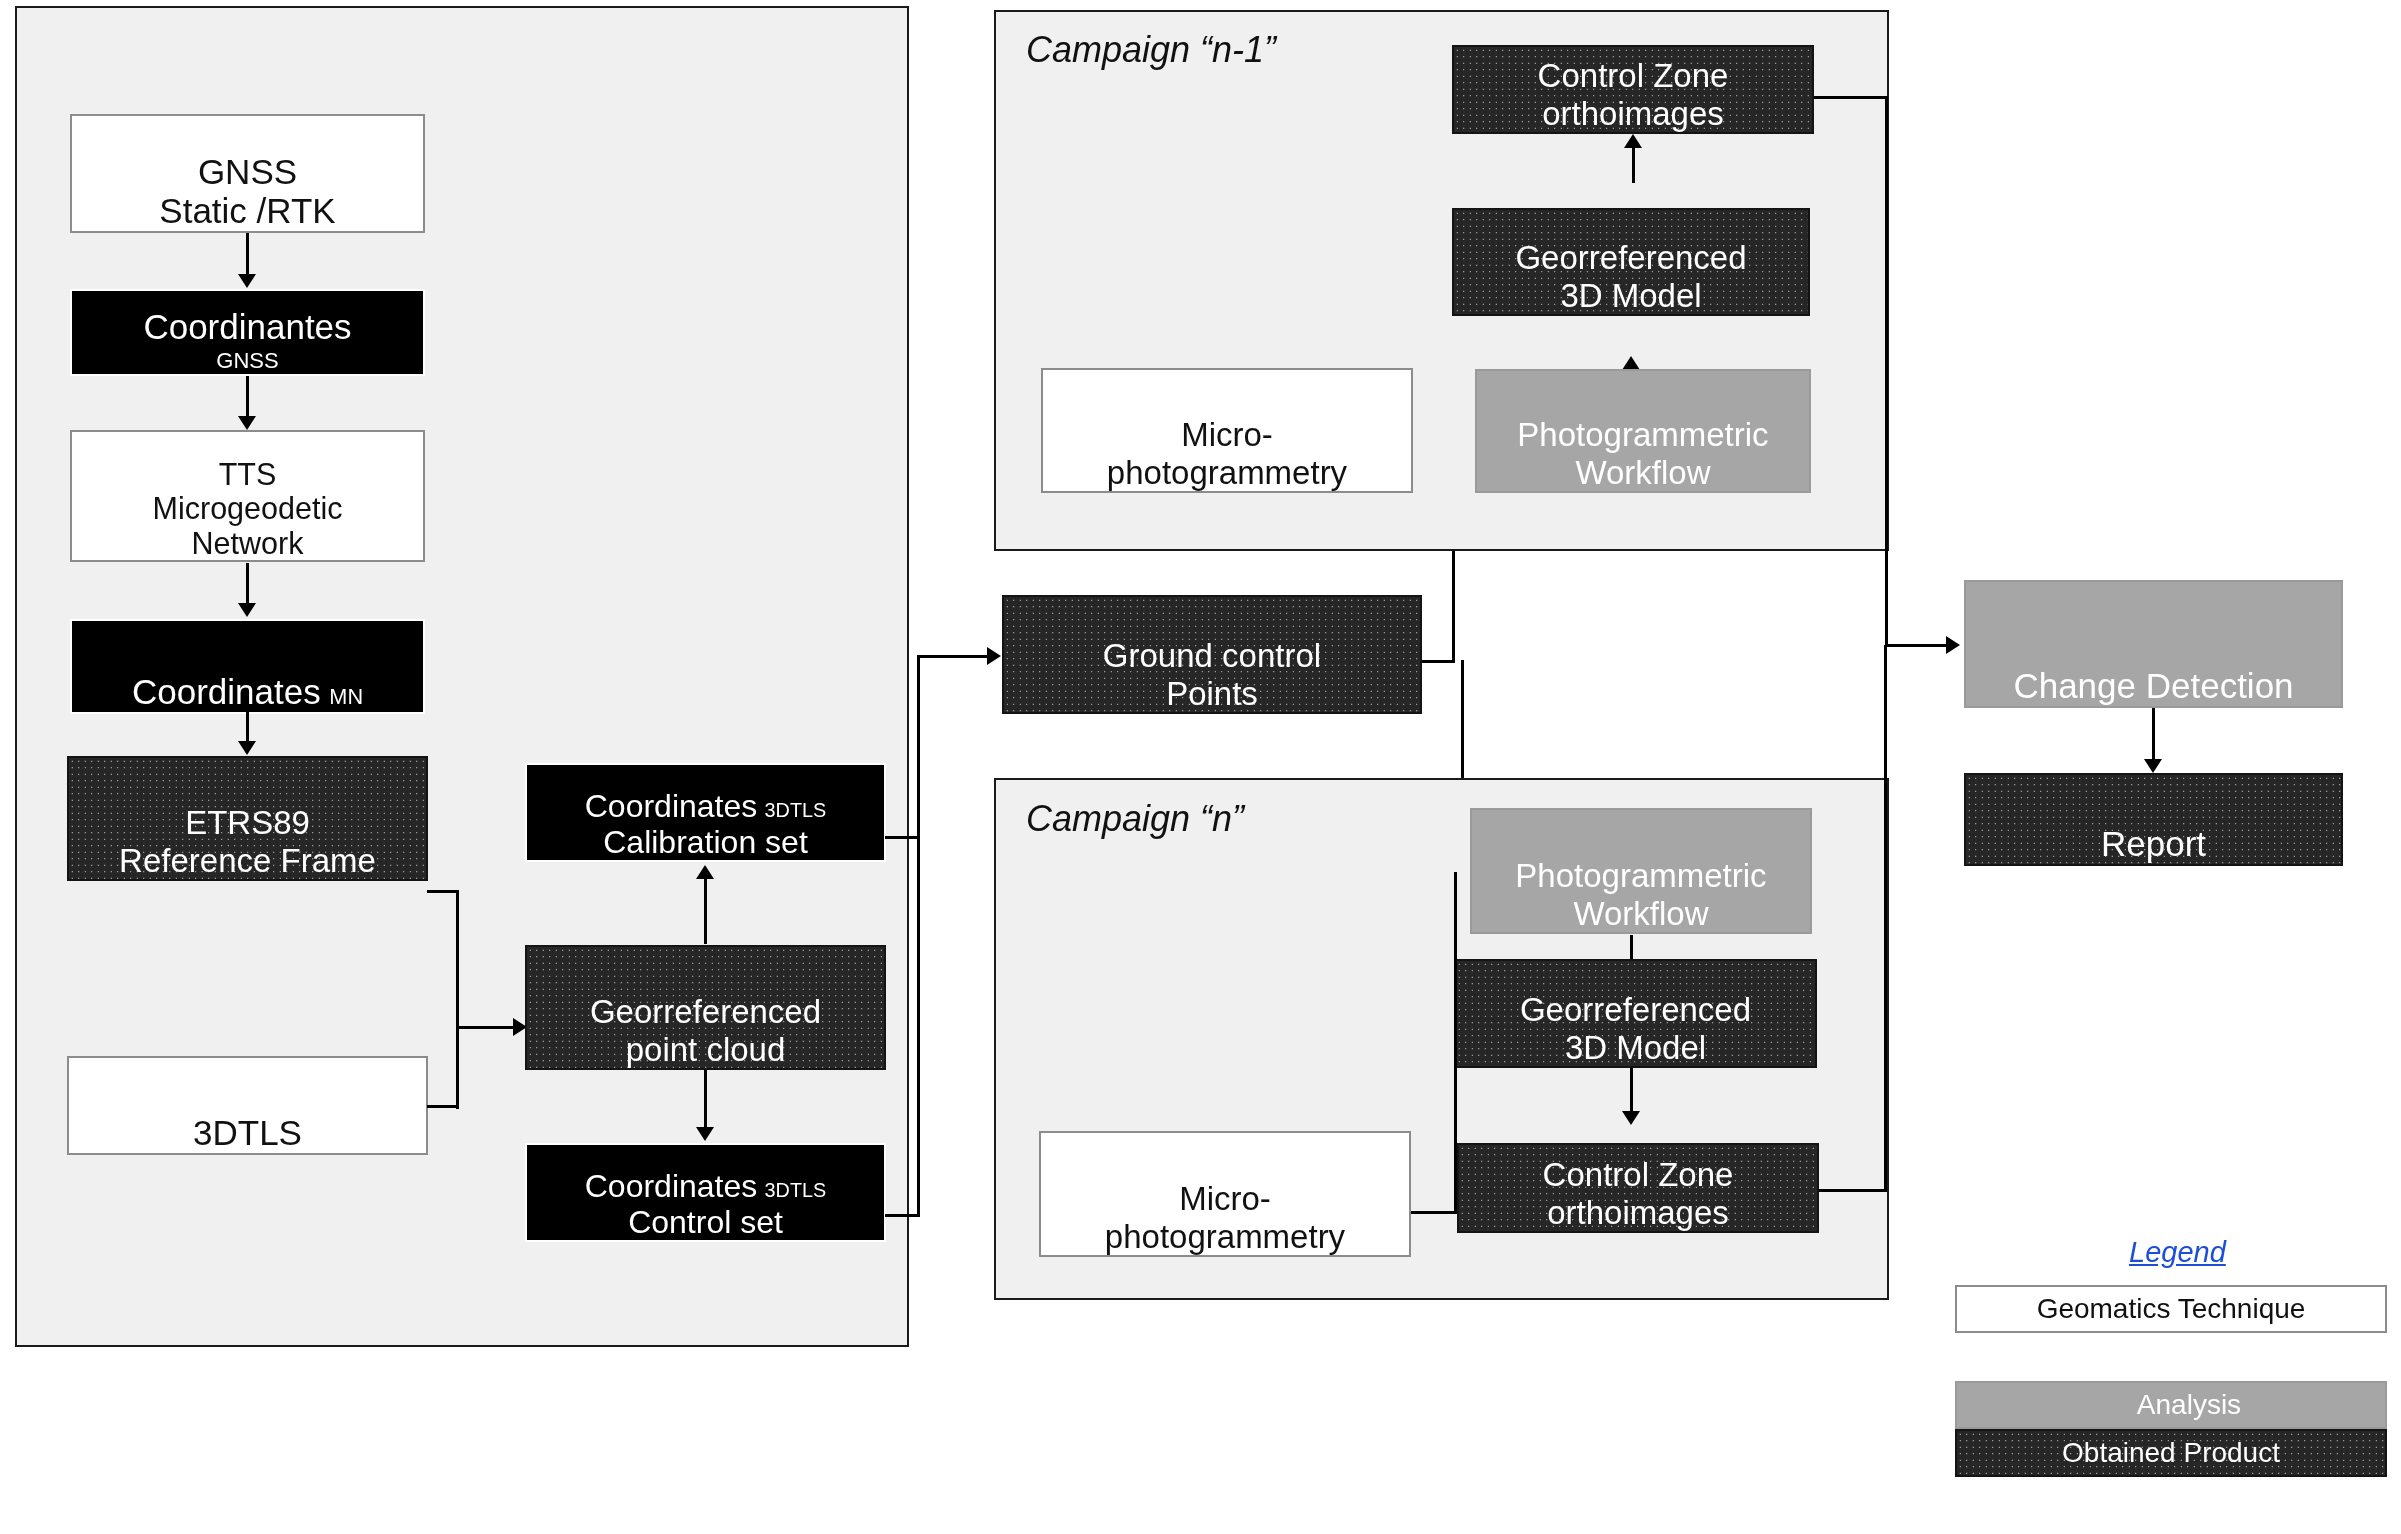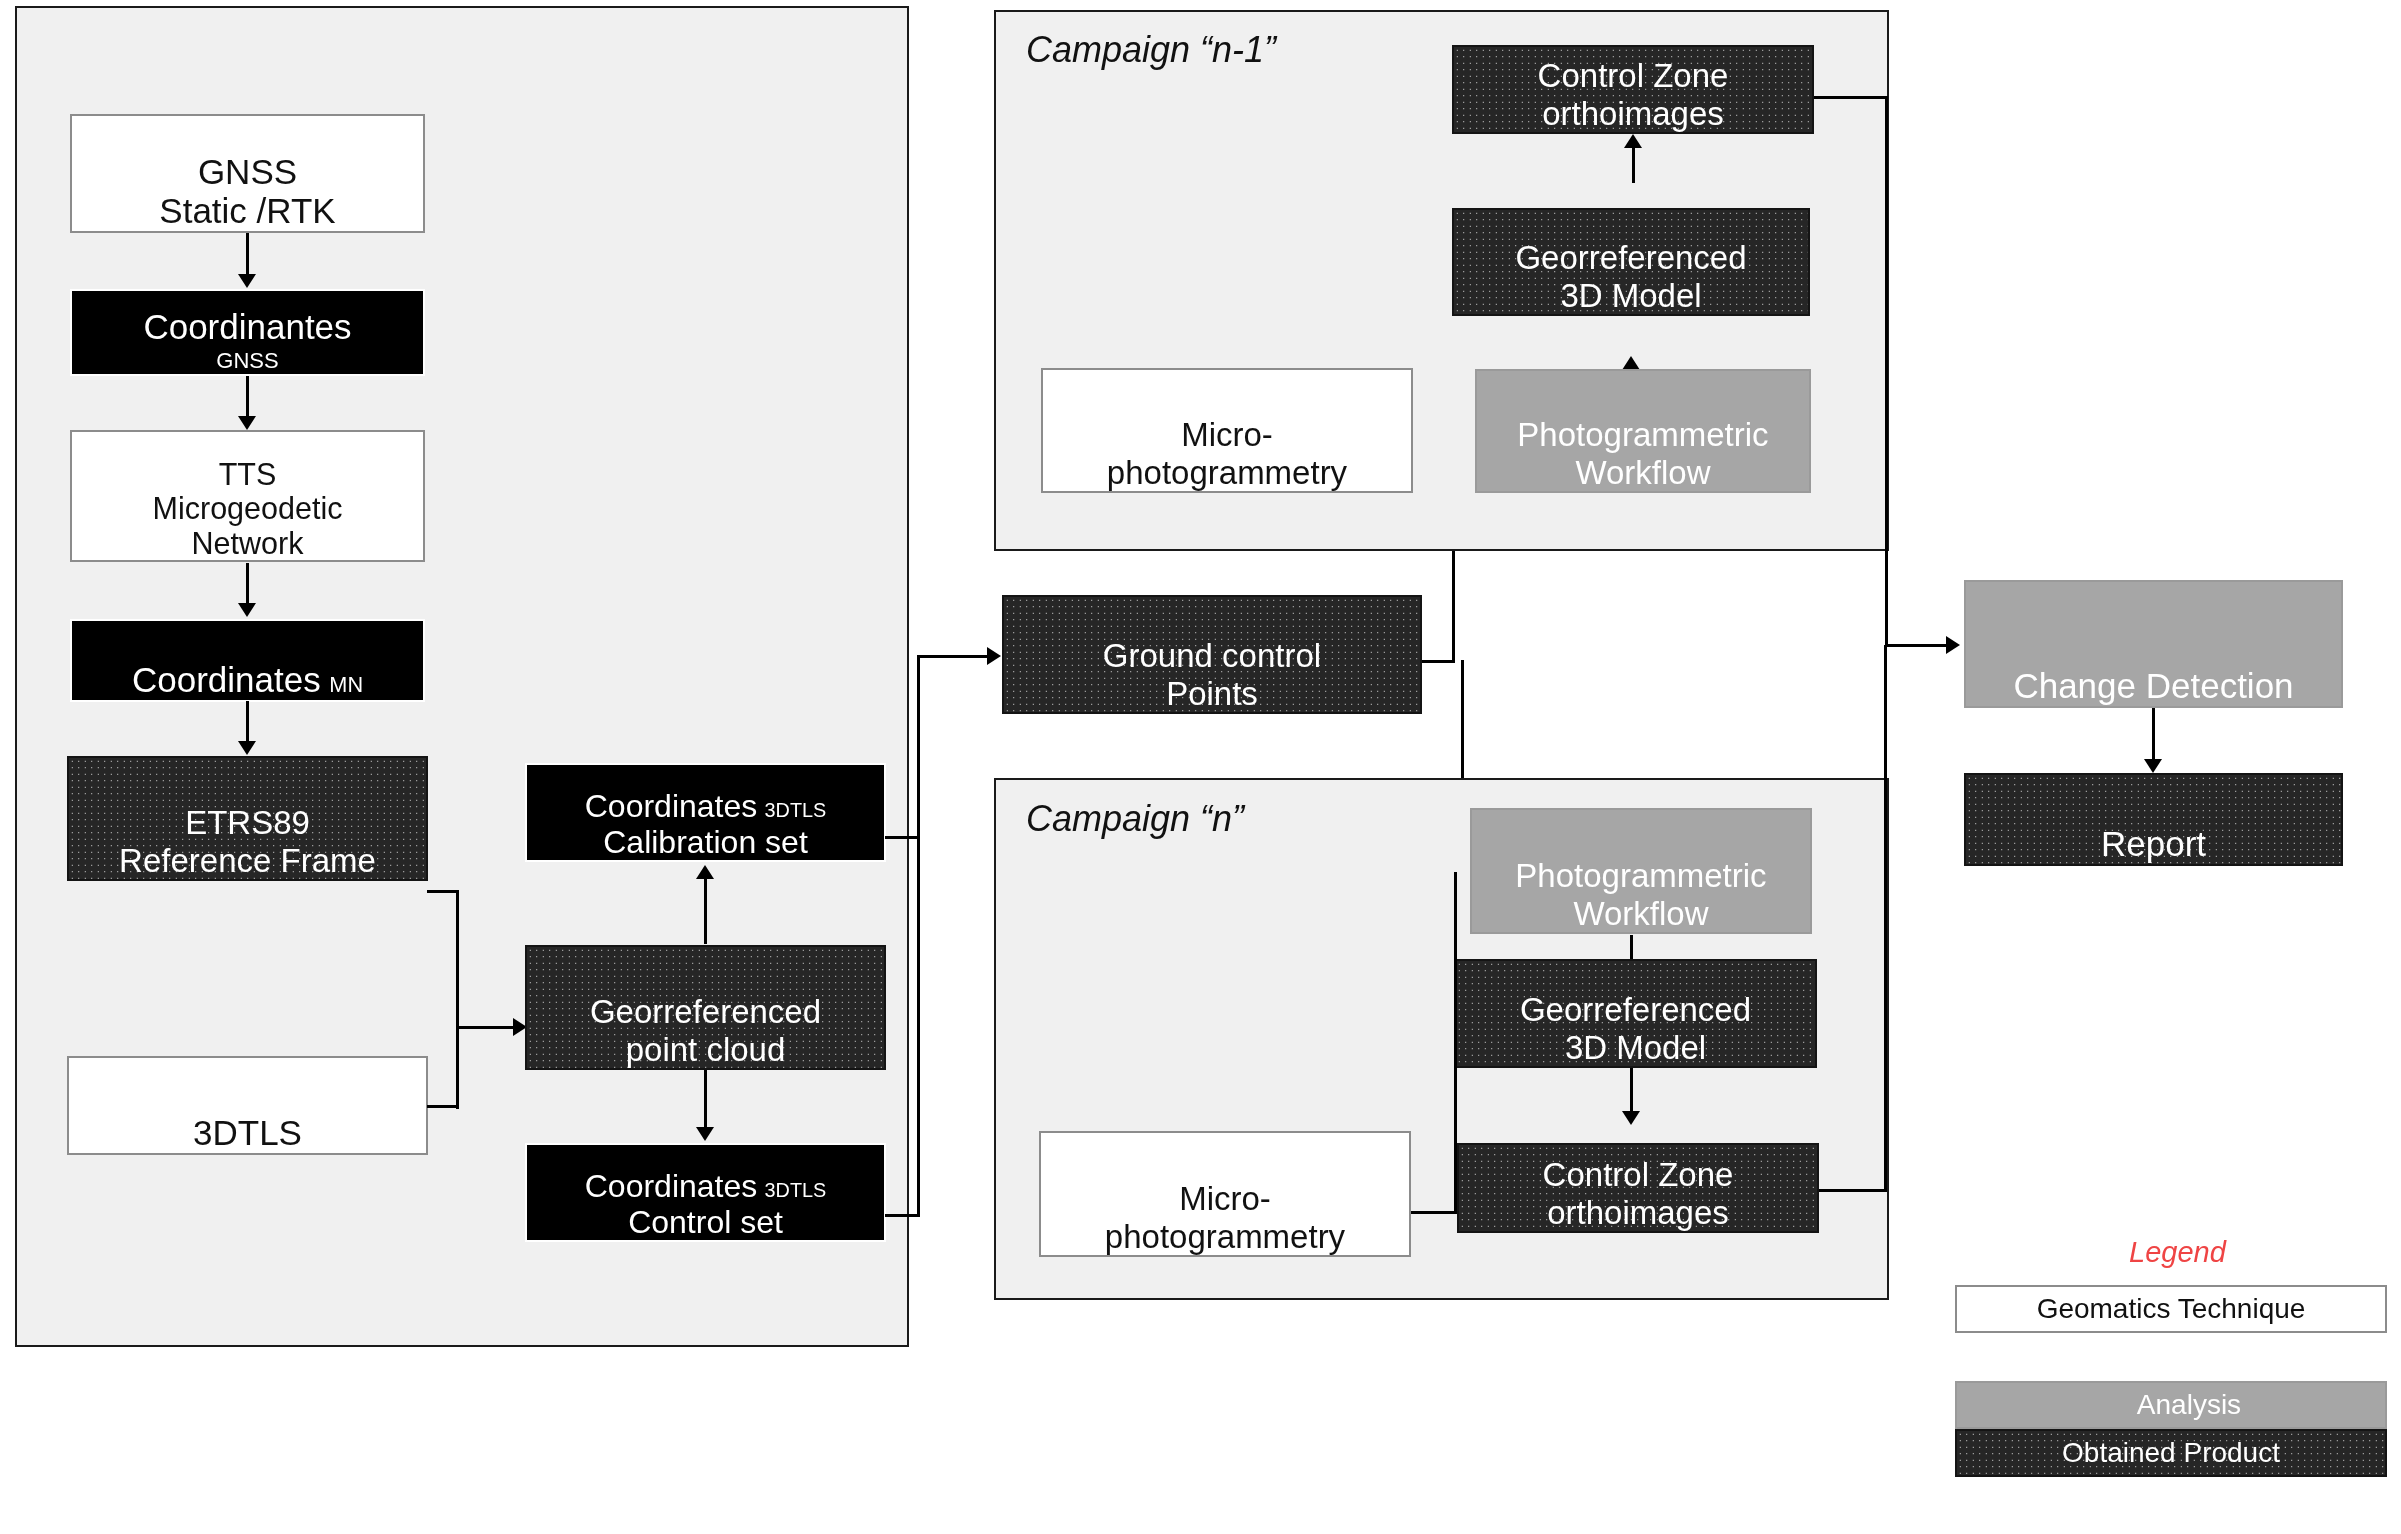--- a/index.html
+++ b/index.html
@@ -71,21 +71,22 @@
   .arrow{position:absolute;width:0;height:0;}
   .arr-down{border-left:9.4px solid transparent;border-right:9.4px solid transparent;border-top:14.5px solid #000;}
   .arr-up{border-left:9.4px solid transparent;border-right:9.4px solid transparent;border-bottom:14.5px solid #000;}
   .arr-right{border-top:9.4px solid transparent;border-bottom:9.4px solid transparent;border-left:14.5px solid #000;}
 
   
   #legend{position:absolute;}
   .legend-title{
     position:absolute;
     font-style:italic;
-    color:#ef4444;
+    text-decoration:underline;
+    color:#1d4ed8;
     white-space:nowrap;
   }
   .legend-row{
     position:absolute;
     box-sizing:border-box;
     display:flex;align-items:center;justify-content:center;
     text-align:center;
   }
 </style>
 </head>
@@ -111,21 +112,21 @@
   <div class="arrow arr-down" style="left:238px;top:416px;"></div>
 
   <div class="node t-technique" style="left:70px;top:430px;width:355px;height:132px;font-size:30.5px;">
     <span class="ln">TTS</span>
     <span class="ln">Microgeodetic</span>
     <span class="ln">Network</span>
   </div>
   <div class="conn v" style="left:246px;top:563px;height:44px;"></div>
   <div class="arrow arr-down" style="left:238px;top:603px;"></div>
 
-  <div class="node t-derived" style="left:70px;top:619px;width:355px;height:83px;font-size:35px;">
+  <div class="node t-derived" style="left:70px;top:619px;width:355px;height:95px;font-size:35px;">
     <span class="inline"><span>Coordinates</span><span class="sub" style="margin-left:8.7px;">MN</span></span>
   </div>
   <div class="conn v" style="left:246px;top:701px;height:42px;"></div>
   <div class="arrow arr-down" style="left:238px;top:741px;"></div>
 
   <div class="node t-product" style="left:67px;top:756px;width:361px;height:125px;font-size:33px;">
     <span class="ln">ETRS89</span>
     <span class="ln">Reference Frame</span>
   </div>
 

